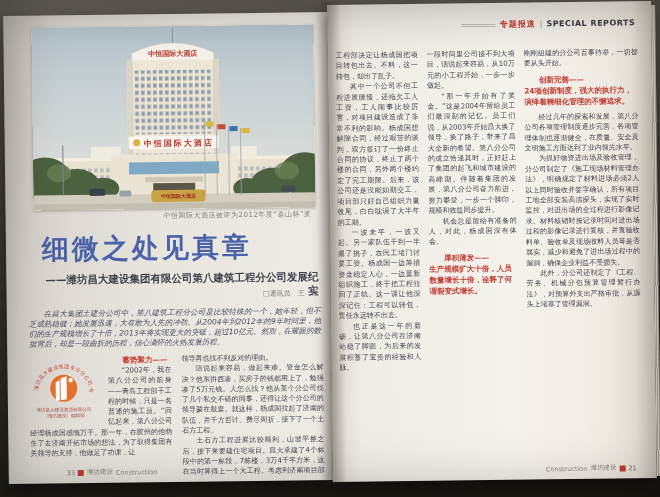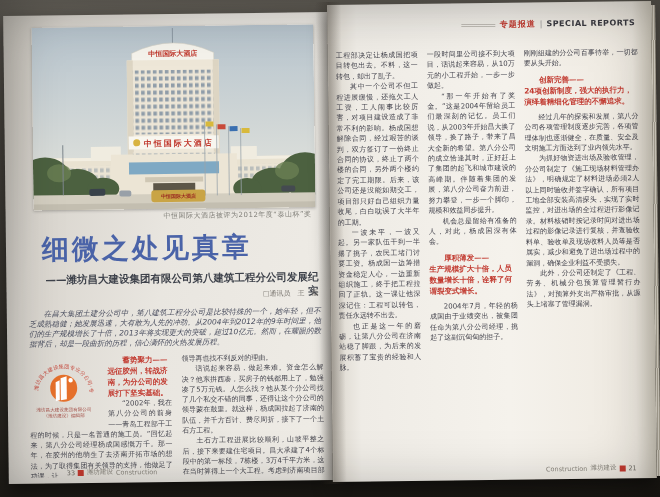--- a/index.html
+++ b/index.html
@@ -162,21 +162,21 @@
                 <textPath href="#arcpath" startOffset="2">潍坊昌大建设集团专业分公司·专业人才风采</textPath>
               </text>
               <circle cx="34" cy="32" r="13.5" fill="#e5702b"></circle>
               <polygon points="31,22 37,20 37,43 31,44" fill="#ffffff"></polygon>
               <polygon points="26,26 30,24 30,44 26,45" fill="#ffffff"></polygon>
               <circle cx="41" cy="24" r="2.2" fill="#ffffff"></circle>
               <text x="34" y="55" text-anchor="middle" font-size="4.6" fill="#a5524a">潍坊昌大建设集团有限公司</text>
               <text x="34" y="61" text-anchor="middle" font-size="4.6" fill="#a5524a">《潍坊建设》编辑部</text>
             </svg>
           </div>
-          <p class="lead"><span class="lead-head">蓄势聚力——</span><span>远征胶州，转战济南，为分公司的发展打下坚实基础。</span></p>
+          <p class="lead"><span class="lead-head">蓄势聚力——</span></p>
           <p>“2002年，我在第八分公司的前身——青岛工程部干工程的时候，只是一名普通的施工员。”回忆起来，第八分公司经理杨成国感慨万千。那一年，在胶州的他萌生了去济南开拓市场的想法，为了取得集团有关领导的支持，他做足了功课，让</p>
         </div>
         <div class="lcol">
           <p class="cont">领导再也找不到反对的理由。</p>
           <p>话说起来容易，做起来难。资金怎么解决？他东拼西凑，买房子的钱都用上了，勉强凑了5万元钱。人怎么找？他从某个分公司找了几个私交不错的同事，还得让这个分公司的领导蒙在鼓里。就这样，杨成国拉起了济南的队伍，并千方百计、费尽周折，接下了一个土石方工程。</p>
           <p>土石方工程进展比较顺利，山坡平整之后，接下来要建住宅项目。昌大承建了4个标段中的第一标段，7栋楼，3万4千平方米，这在当时算得上一个大工程。考虑到济南项目部力量太薄弱，为了</p>
         </div>
       </div>
 
       <div class="footer f-left">
@@ -201,21 +201,20 @@
           <p class="cont">工程部决定让杨成国把项目转包出去。不料，这一转包，却出了乱子。</p>
           <p>其中一个公司不但工程进展缓慢，还拖欠工人工资，工人闹事比较厉害，对项目建设造成了非常不利的影响。杨成国想解除合同，经过艰苦的谈判，双方签订了一份终止合同的协议，终止了两个楼的合同，另外两个楼约定了完工期限。后来，该公司还是没能如期交工，项目部只好自己组织力量收尾，白白耽误了大半年的工期。</p>
           <p>一波未平，一波又起。另一家队伍干到一半撂了挑子，农民工堵门讨要工资。杨成国一边筹措资金稳定人心，一边重新组织施工，终于把工程拉回了正轨。这一课让他深深记住：工程可以转包，责任永远转不出去。</p>
           <p>也正是这一年的磨砺，让第八分公司在济南站稳了脚跟，为后来的发展积蓄了宝贵的经验和人脉。</p>
         </div>
         <div class="rcol c2">
           <p class="cont">一段时间里公司接不到大项目，话说起来容易，从10万元的小工程开始，一步一步做起。</p>
           <p>“那一年开始有了奖金。”这是2004年留给员工们最深刻的记忆。员工们说，从2003年开始昌大换了领导，换了路子，带来了昌大全新的希望。第八分公司的成立恰逢其时，正好赶上了集团的起飞和城市建设的高峰期。伴随着集团的发展，第八分公司奋力前进，努力攀登，一步一个脚印，规模和效益同步提升。</p>
           <p>机会总是留给有准备的人，对此，杨成国深有体会。</p>
           <p class="lead"><span class="lead-head">厚积薄发——</span><span>生产规模扩大十倍，人员数量增长十倍，诠释了何谓裂变式增长。</span></p>
-          <p>2004年7月，年轻的杨成国由于业绩突出，被集团任命为第八分公司经理，挑起了这副沉甸甸的担子。</p>
         </div>
         <div class="rcol c3">
           <p class="cont">刚刚组建的分公司百事待举，一切都要从头开始。</p>
           <p class="lead"><span class="lead-head">创新完善——</span><span>24项创新制度，强大的执行力，演绎着精细化管理的不懈追求。</span></p>
           <p>经过几年的探索和发展，第八分公司各项管理制度逐步完善，各项管理体制也逐渐健全，在质量、安全及文明施工方面达到了业内领先水平。</p>
           <p>为抓好物资进出场及验收管理，分公司制定了《施工现场材料管理办法》，明确规定了材料进场必须2人以上同时验收并签字确认，所有项目工地全部安装高清探头，实现了实时监控，对进出场的全过程进行影像记录。材料核销时按记录时间对进出场过程的影像记录进行复核，并查验收料单、验收单及现场收料人员等是否属实，减少和避免了进出场过程中的漏洞，确保企业利益不受损失。</p>
           <p>此外，分公司还制定了《工程、劳务、机械分包预算管理暂行办法》，对预算外支出严格审批，从源头上堵塞了管理漏洞。</p>
         </div>
       </div>
 

